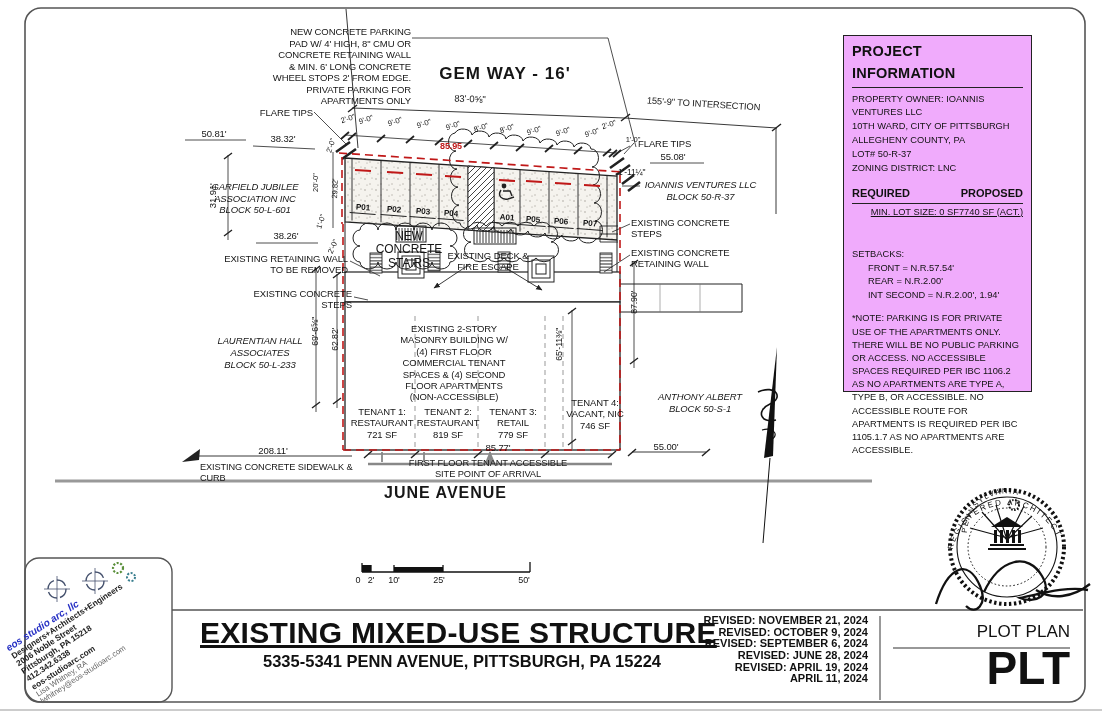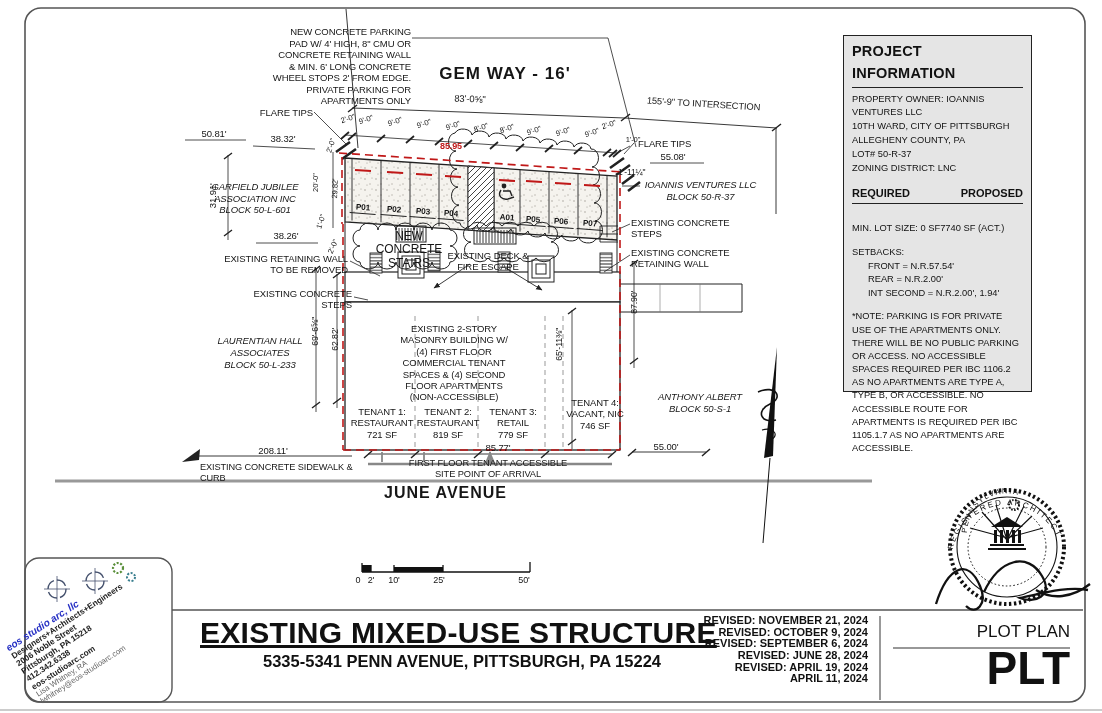--- a/index.html
+++ b/index.html
@@ -5,25 +5,25 @@
   html,body{margin:0;padding:0;background:#fff;}
   .sheet{position:relative;width:1102px;height:713px;background:#fff;overflow:hidden;
          font-family:"Liberation Sans",sans-serif;color:#111;}
   svg.lines{position:absolute;left:0;top:0;}
   .lb{position:absolute;white-space:pre-line;text-align:center;
       font:9.5px/1.2 "Liberation Sans",sans-serif;color:#161616;letter-spacing:-0.1px;}
   .ra{text-align:right}.la{text-align:left}.it{font-style:italic}
   .sm{font-size:7.6px}.b{font-weight:700}.red{color:#c01818;font-weight:700}
   .stall{border-bottom:1.2px solid #222;font-size:8.2px;font-weight:700;}
   .pi{position:absolute;left:843px;top:35px;width:189px;height:357px;border:1.4px solid #222;
-      padding:5px 8px;box-sizing:border-box;font-size:9.3px;line-height:1.5;background:#e5e5e5;}
+      padding:5px 8px;box-sizing:border-box;font-size:9.3px;line-height:1.5;background:#f0abfc;}
   .pi .t{font-size:14.5px;font-weight:700;border-bottom:1.2px solid #222;padding-bottom:2px;margin-bottom:5px;letter-spacing:0.2px;}
   .pi .hdr{display:flex;justify-content:space-between;font-weight:700;font-size:11px;
            border-bottom:1.6px solid #222;margin-top:9px;padding-bottom:1px;}
-  .pi .row{display:flex;justify-content:flex-start;margin-top:18px;}
+  .pi .row{display:flex;justify-content:flex-end;margin-top:2px;text-decoration:underline;}
   .pi .srow{display:flex;justify-content:flex-start;padding-left:16px;padding-right:14px;}
   .pi .note{margin-top:9px;line-height:1.42;}
   .tb-title{position:absolute;left:200px;top:616px;width:524px;
             font-size:30px;font-weight:700;letter-spacing:0.3px;text-decoration:underline;}
   .tb-addr{position:absolute;left:200px;top:652px;width:524px;text-align:center;
            font-size:16.5px;font-weight:700;}
   .revs{position:absolute;left:688px;top:615px;width:180px;text-align:right;
         font-size:11px;font-weight:600;line-height:1.06;}
   .sheet-name{position:absolute;left:893px;top:622px;width:177px;text-align:right;font-size:17px;}
   .sheet-code{position:absolute;left:893px;top:644px;width:177px;text-align:right;
@@ -330,21 +330,21 @@
 LOT# 50-R-37
 ZONING DISTRICT: LNC</div>
   <div class="hdr">
     <span>REQUIRED</span>
     <span>PROPOSED</span>
   </div>
   <div class="row">
     <span>MIN. LOT SIZE: 0 SF</span>
     <span>7740 SF (ACT.)</span>
   </div>
-  <div style="margin-top:10px;">SETBACKS:</div>
+  <div style="margin-top:28px;">SETBACKS:</div>
   <div class="srow">
     <span>FRONT = N.R.</span>
     <span>57.54'</span>
   </div>
   <div class="srow">
     <span>REAR = N.R.</span>
     <span>2.00'</span>
   </div>
   <div class="srow">
     <span>INT SECOND = N.R.</span>

